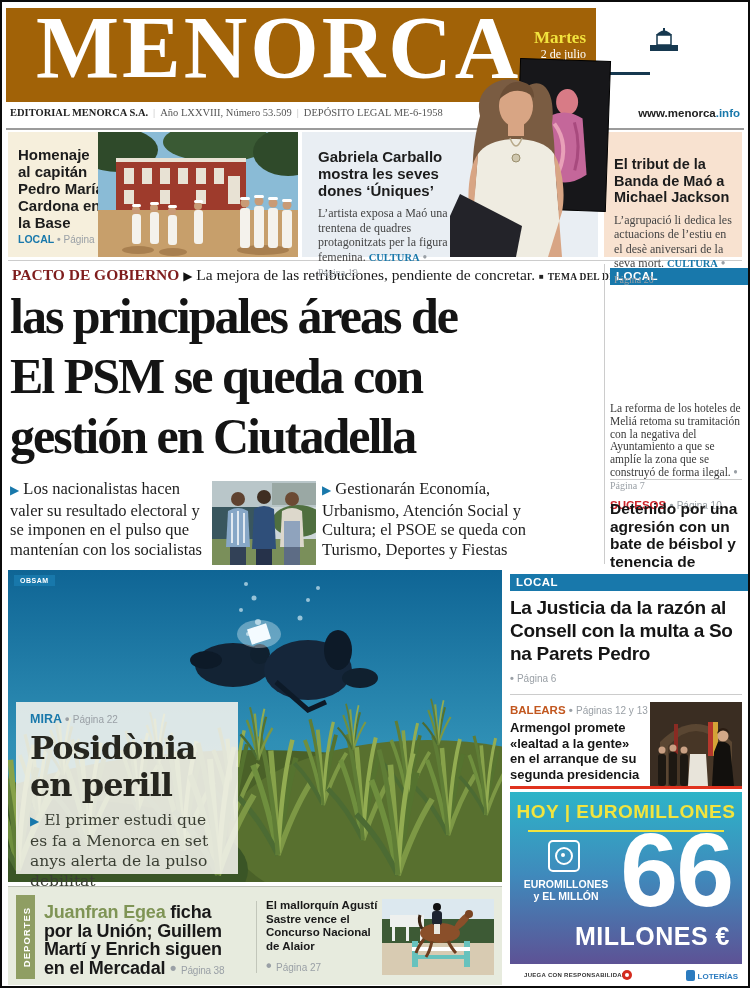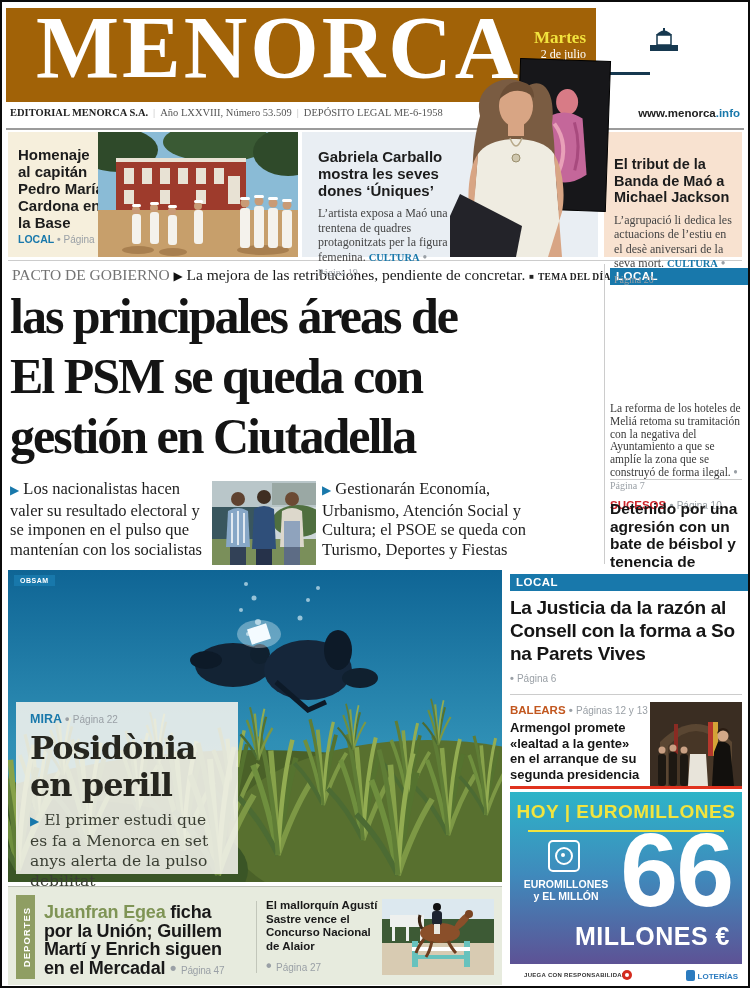--- a/index.html
+++ b/index.html
@@ -50,21 +50,21 @@
 
   
   .woman-cutout{left:448px;top:52px;width:162px;height:203px;z-index:5;}
 
   
   .hrule{background:#ccc;height:1px;}
   .vrule{background:#ccc;width:1px;}
 
   
   .kicker{left:10px;top:264px;width:592px;white-space:nowrap;font-family:"Liberation Serif",serif;font-size:15.5px;}
-  .kicker .klabel{color:#737373;font-weight:normal;}
+  .kicker .klabel{color:#7f1d1d;font-weight:bold;}
   .kicker .karrow{color:#111;font-size:12px;}
   .kicker .kref{font-size:9.5px;font-weight:bold;color:#222;letter-spacing:.3px;}
   .kicker .ksq{font-size:8px;color:#222;vertical-align:1px;}
   .kicker .kpg{font-size:9.5px;font-weight:bold;color:#8a8f94;}
   .headline{left:8px;top:284px;width:596px;font-family:"Liberation Serif",serif;font-weight:bold;
             font-size:50px;line-height:60px;letter-spacing:-2px;color:#141414;}
   .bullets{top:477px;}
   .bullet{font-family:"Liberation Serif",serif;font-size:16.5px;line-height:19.5px;color:#1d1d1d;}
   .bullet .arr{color:#1878ab;font-size:12px;}
   .b-left{left:8px;width:196px;}
@@ -433,21 +433,21 @@
     <div class="ov-head">Posidònia en perill</div>
     <div class="ov-sub">
       <span class="arr">▶</span>
       <span>El primer estudi que es fa a Menorca en set anys alerta de la pulso debilitat</span>
     </div>
   </div>
 
   <div class="abs col-rm secbar" style="top:572px;">
     <span>LOCAL</span>
   </div>
-  <div class="abs col-rm rm-head">La Justicia da la razón al Consell con la forma a So na Parets Vives</div>
+  <div class="abs col-rm rm-head">La Justicia da la razón al Consell con la multa a So na Parets Pedro</div>
   <div class="abs col-rm rm-pg">
     <span class="dot">•</span>
     <span class="pgref">Página 6</span>
   </div>
   <div class="abs hrule" style="left:508px;top:692px;width:232px;"></div>
   <div class="abs col-rm balears-row">
     <span class="sec-orange">BALEARS</span>
     <span class="dot">•</span>
     <span class="pgref">Páginas 12 y 13</span>
   </div>
@@ -502,21 +502,21 @@
     <span class="lot-logo"><span class="lot-ic"></span><span>LOTERÍAS</span></span>
   </div>
 
   <div class="abs sports">
     <div class="dep-tab">
       <span>DEPORTES</span>
     </div>
     <div class="sp-lead">
       <span class="sec-green">Juanfran Egea</span><span> ficha por la Unión; Guillem Martí y Enrich siguen en el Mercadal</span>
       <span class="dot">•</span>
-      <span class="pgref">Página 47</span>
+      <span class="pgref">Página 38</span>
     </div>
     <div class="sp-vrule"></div>
     <div class="sp-second">El mallorquín Agustí Sastre vence el Concurso Nacional de Alaior</div>
     <div class="sp-second-pg">
       <span class="dot">•</span>
       <span class="pgref">Página 27</span>
     </div>
     <div class="horse-photo">
       <svg width="112" height="76" viewBox="0 0 112 76">
         <rect width="112" height="76" fill="#dce8ef"></rect>

